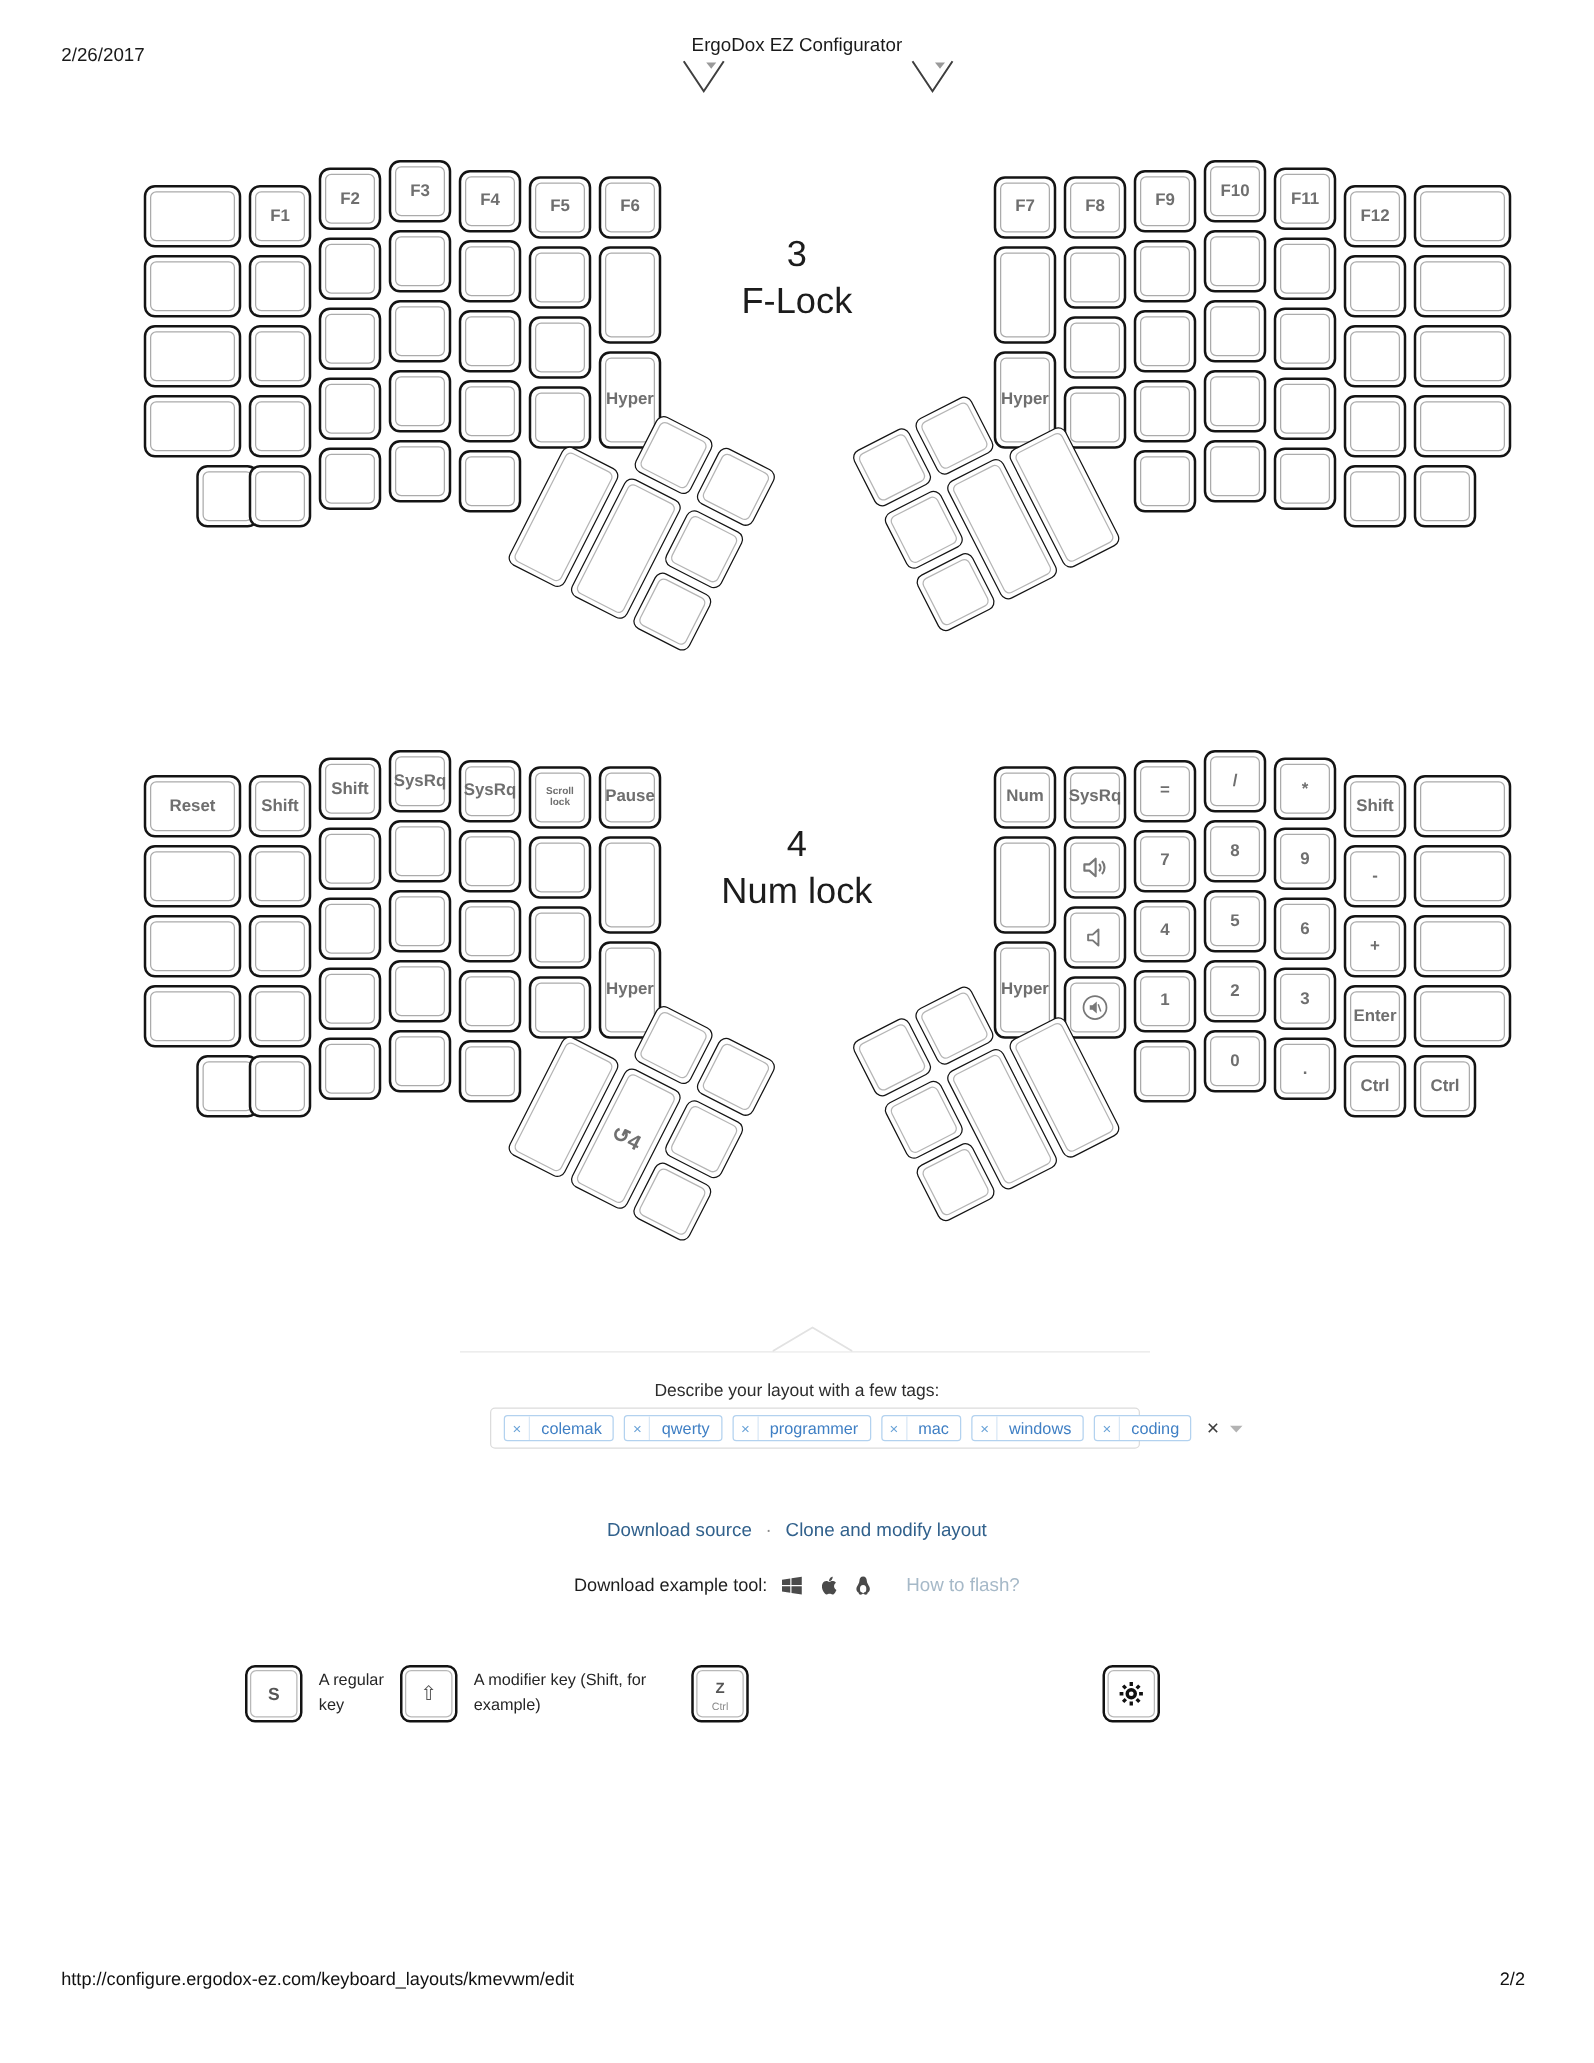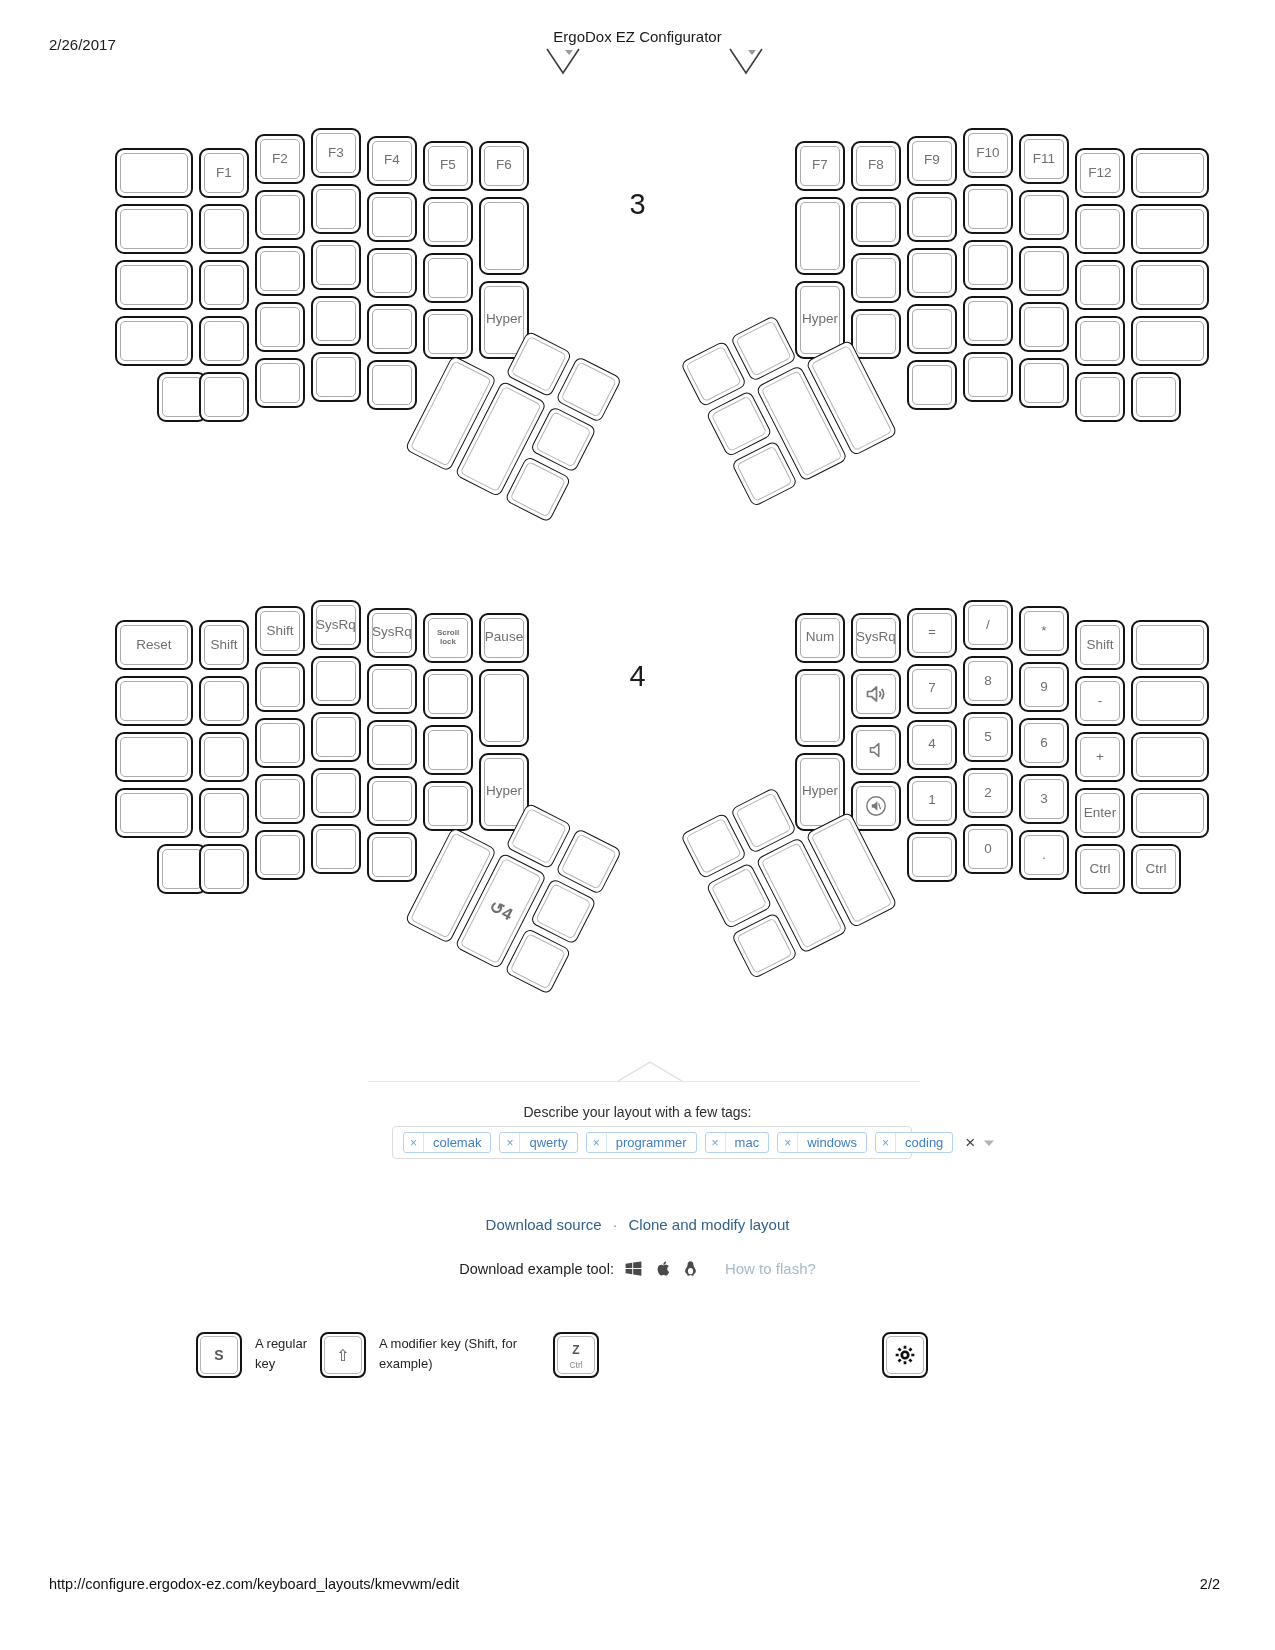--- a/index.html
+++ b/index.html
@@ -20,21 +20,21 @@
   .layer-label{position:absolute;left:0;width:100%;top:58px;text-align:center;
     font-size:29px;color:#1c1c1c;line-height:37px;pointer-events:none;}
 
   
   .key{position:absolute;background:#fff;border:2.5px solid #141414;border-radius:9px;
     box-sizing:border-box;display:flex;align-items:center;justify-content:center;}
   .key::before{content:"";position:absolute;left:3px;right:3px;top:3px;bottom:3px;
     border:1.5px solid #ababab;border-radius:5px;}
   .key.thumb{border-width:1.6px;border-radius:7px;}
   .key.thumb::before{border-color:#b5b5b5;}
-  .klbl{position:relative;z-index:1;color:#6f6f6f;font-weight:normal;font-size:13.5px;
+  .klbl{position:relative;z-index:1;color:#6f6f6f;font-weight:bold;font-size:13.5px;
     line-height:1.1;text-align:center;padding:0 3px;}
   .klbl.sm{font-size:8px;font-weight:bold;}
   .klbl.tgl{font-size:17px;font-weight:bold;}
   .kicon{position:relative;z-index:1;display:flex;align-items:center;justify-content:center;}
 
   
   .divider{position:absolute;height:0;border-top:1.5px solid #e7e7e7;}
 
   
   .prompt{font-size:14px;color:#2d2d2d;}
@@ -192,20 +192,21 @@
   <div class="kb rot-r" style="left:680px;top:235px">
       <div class="key thumb" style="left: 0px; top: 0px; width: 50px; height: 50px;"></div>
       <div class="key thumb" style="left: 56px; top: 0px; width: 50px; height: 50px;"></div>
       <div class="key thumb" style="left: 0px; top: 56px; width: 50px; height: 50px;"></div>
       <div class="key thumb" style="left: 0px; top: 112px; width: 50px; height: 50px;"></div>
       <div class="key thumb" style="left: 56px; top: 56px; width: 50px; height: 106px;"></div>
       <div class="key thumb" style="left: 112px; top: 56px; width: 50px; height: 106px;"></div>
     </div>
   <div class="layer-label">
     <div>3</div>
+    <div>F-Lock</div>
   </div>
 </div>
 
 <div class="layer" style="top:600px">
   <div class="kb" style="left:115px;top:0">
       <div class="key" style="left: 0px; top: 20.16px; width: 78px; height: 50px;">
         <span class="klbl">Reset</span>
       </div>
       <div class="key" style="left: 0px; top: 76.16px; width: 78px; height: 50px;"></div>
       <div class="key" style="left: 0px; top: 132.16px; width: 78px; height: 50px;"></div>
@@ -370,20 +371,21 @@
   <div class="kb rot-r" style="left:680px;top:235px">
       <div class="key thumb" style="left: 0px; top: 0px; width: 50px; height: 50px;"></div>
       <div class="key thumb" style="left: 56px; top: 0px; width: 50px; height: 50px;"></div>
       <div class="key thumb" style="left: 0px; top: 56px; width: 50px; height: 50px;"></div>
       <div class="key thumb" style="left: 0px; top: 112px; width: 50px; height: 50px;"></div>
       <div class="key thumb" style="left: 56px; top: 56px; width: 50px; height: 106px;"></div>
       <div class="key thumb" style="left: 112px; top: 56px; width: 50px; height: 106px;"></div>
     </div>
   <div class="layer-label">
     <div>4</div>
+    <div>Num lock</div>
   </div>
 </div>
 
 <div class="divider" style="left:368px;top:1081px;width:552px"></div>
 <span class="abs" style="left:618px;top:1060px"><svg width="64" height="22" viewBox="0 0 64 22">
       <path d="M0 21 L32 2 L64 21" fill="#ffffff" stroke="#e2e2e2" stroke-width="1.5"></path>
     </svg></span>
 
 <div class="abs prompt centered" style="top:1104px">Describe your layout with a few tags:</div>
 <div class="tagbox" style="left:392px;top:1126px;width:520px">

